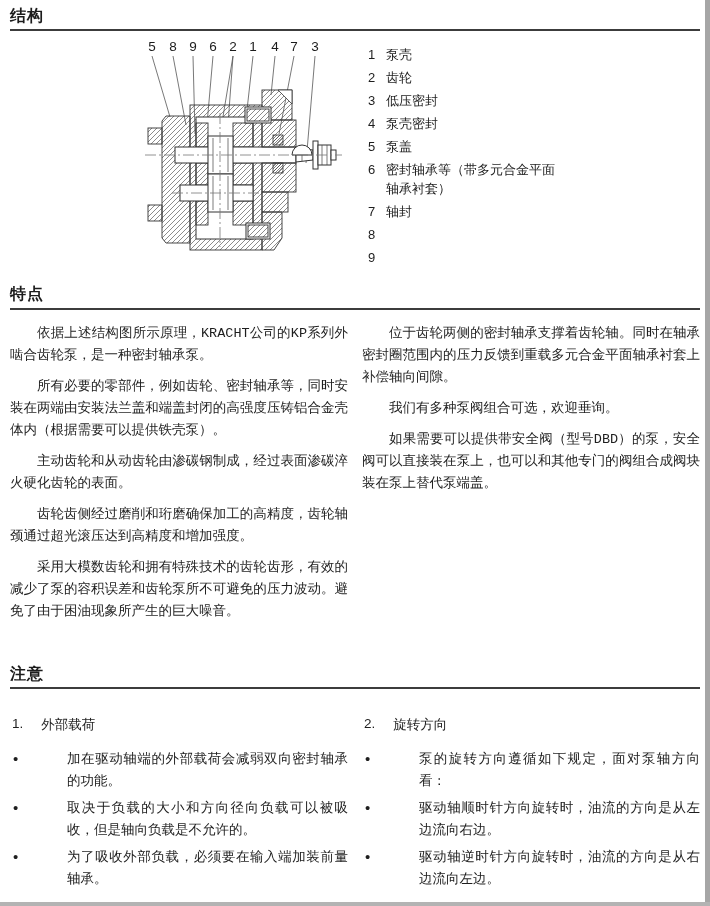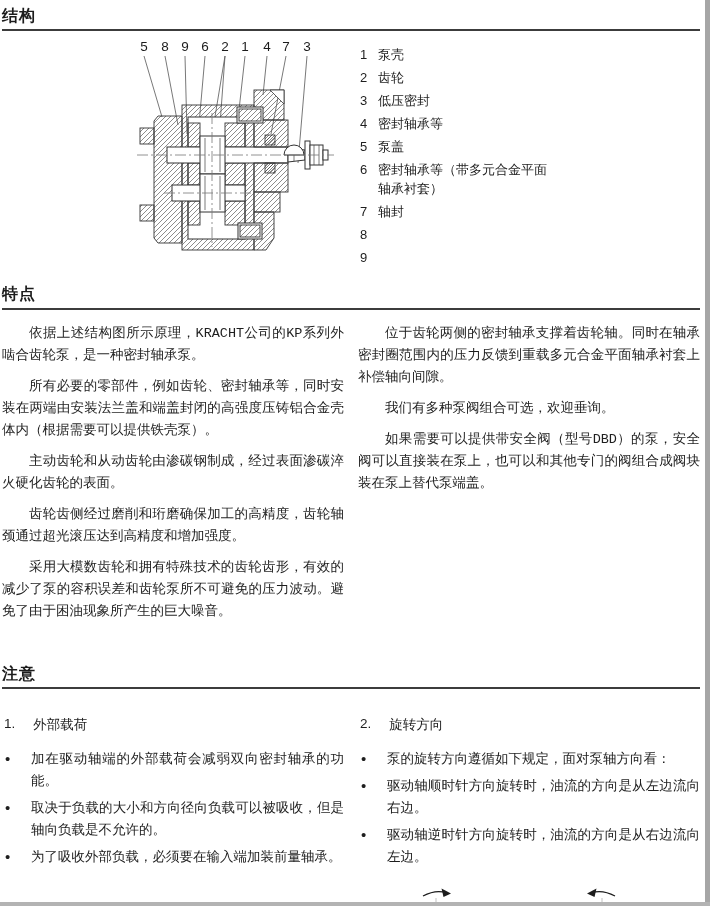--- a/index.html
+++ b/index.html
@@ -4,21 +4,21 @@
 <style>
   html,body{margin:0;padding:0;background:#e8e8e8;}
   .page{
     position:relative;
     width:710px;height:906px;
     margin:0 auto;
     background:#ffffff;
     font-family:"Liberation Sans","DejaVu Sans",sans-serif;
     color:#222;
     box-sizing:border-box;
-    padding:6px 10px 0 2px;
+    padding:6px 10px 0 10px;
     overflow:hidden;
   }
   .scan-edge-right{position:absolute;right:0;top:0;width:5px;height:100%;background:#a6a6a6;}
   .scan-edge-bottom{position:absolute;left:0;bottom:0;width:100%;height:4px;background:#b3b3b3;}
 
   h2.sec-title{
     margin:0;padding:0;
     font-size:16px;font-weight:bold;color:#1c1c1c;
     letter-spacing:1px;line-height:20px;
   }
@@ -43,21 +43,21 @@
     font-size:13.5px;line-height:22px;
     text-align:justify;text-indent:2em;color:#1e1e1e;
   }
   .features{margin-top:14px;font-family:Liberation Mono, monospace;}
   .notes{margin-top:32px;}
 
   .note-head{display:flex;gap:18px;font-size:13.5px;color:#1e1e1e;margin:14px 0 14px 2px;}
   ul.bullets{list-style:none;margin:0;padding:0;font-size:13.5px;line-height:22px;color:#1e1e1e;}
   ul.bullets li{display:flex;margin-bottom:5px;}
   ul.bullets .marker{flex:none;width:26px;padding-left:3px;font-size:15px;line-height:22px;}
-  ul.bullets .btext{flex:1;text-align:justify;}
+  ul.bullets .btext{flex:1;text-align:justify;margin-left:28px;}
 
   .pump-row{display:flex;gap:44px;margin-top:16px;padding-left:20px;}
 
   
   .oln{fill:#fff;stroke:#333;stroke-width:1;}
   .hat{fill:url(#hatchA);stroke:#333;stroke-width:0.9;}
   .hat2{fill:url(#hatchB);stroke:#333;stroke-width:0.8;}
   .thin{stroke:#444;stroke-width:0.7;fill:none;}
   .leader{stroke:#555;stroke-width:0.8;}
   .cl{stroke:#777;stroke-width:0.8;stroke-dasharray:11 3 2 3;}
@@ -199,21 +199,21 @@
             <span class="ltext">齿轮</span>
           </li>
 
           <li>
             <span class="lnum">3</span>
             <span class="ltext">低压密封</span>
           </li>
 
           <li>
             <span class="lnum">4</span>
-            <span class="ltext">密封轴承等</span>
+            <span class="ltext">泵壳密封</span>
           </li>
 
           <li>
             <span class="lnum">5</span>
             <span class="ltext">泵盖</span>
           </li>
 
           <li>
             <span class="lnum">6</span>
             <span class="ltext">密封轴承等（带多元合金平面轴承衬套）</span>

